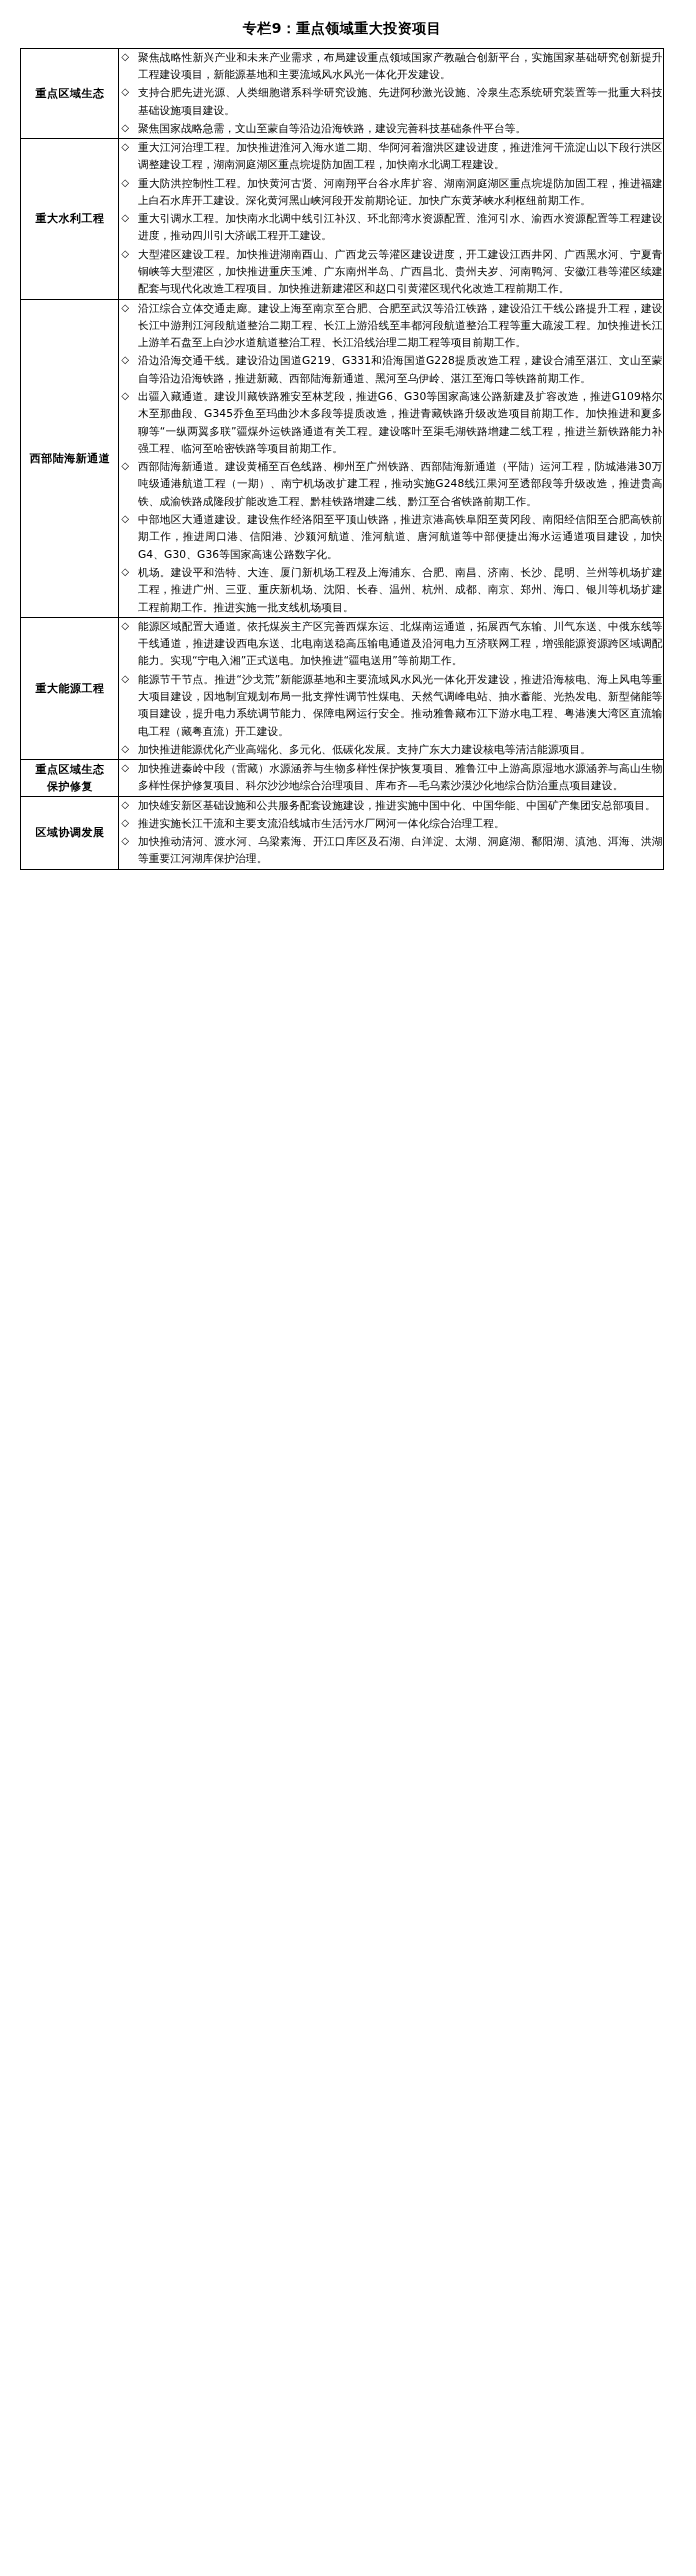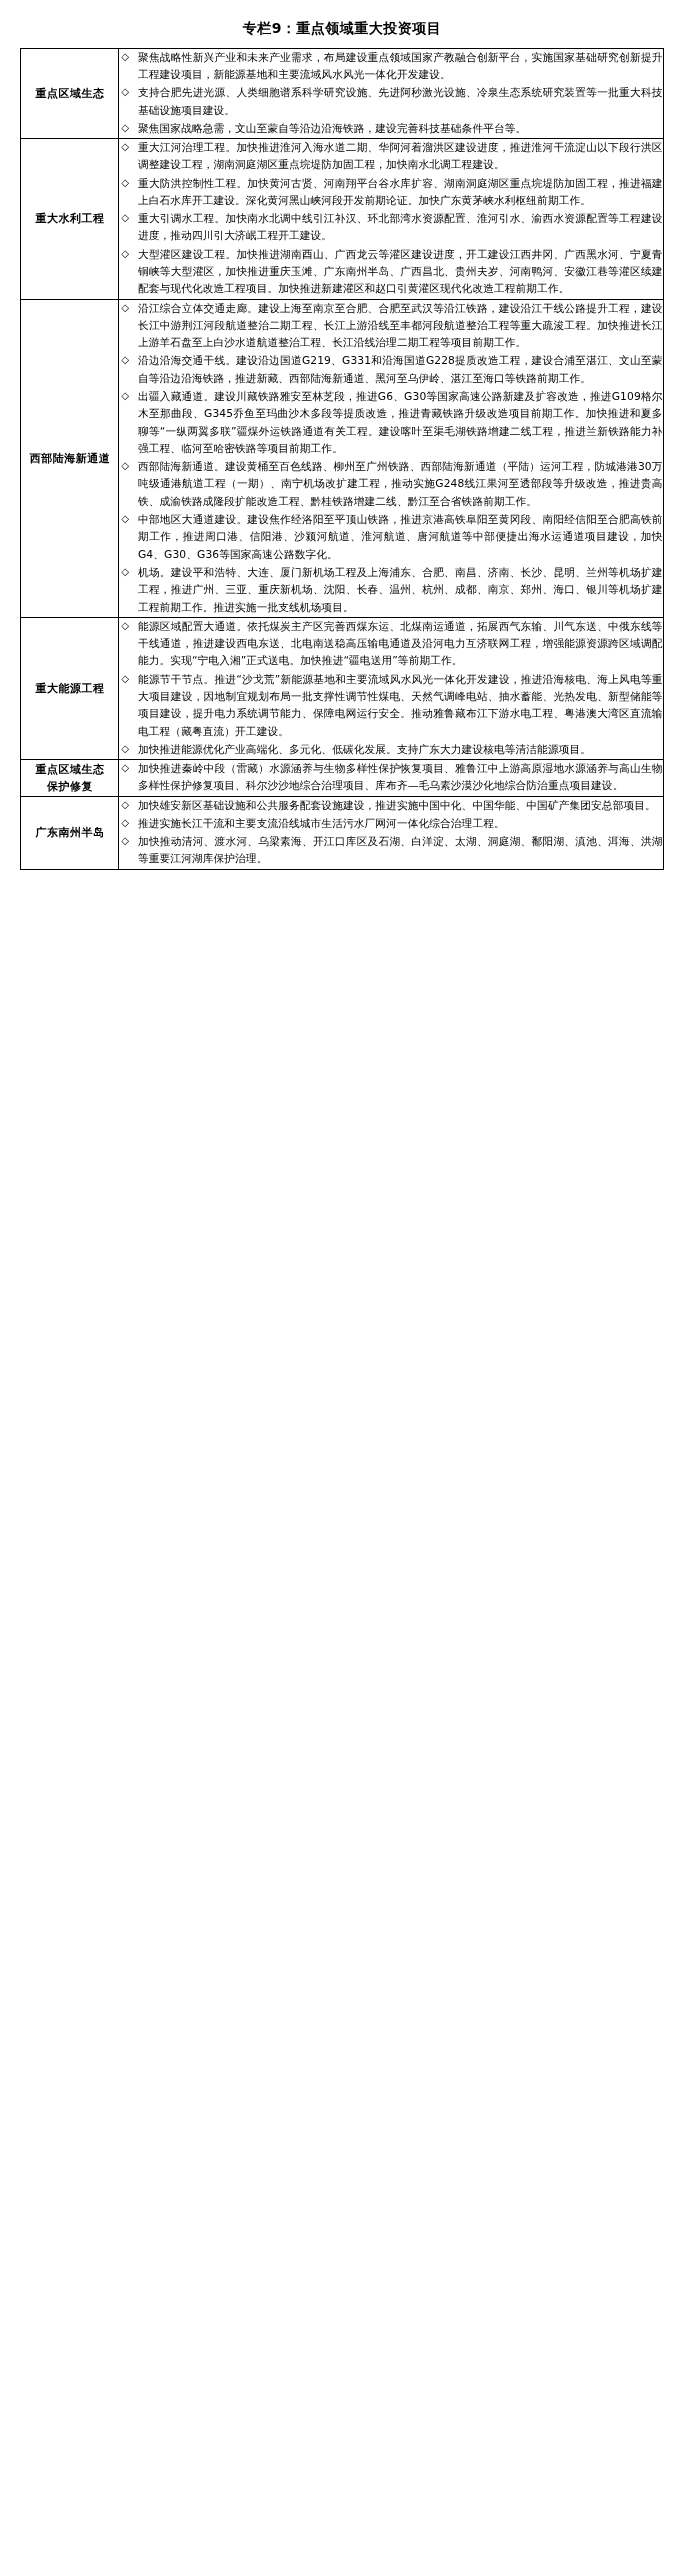--- a/index.html
+++ b/index.html
@@ -131,21 +131,21 @@
         <td class="cat" style="white-space: pre-line;">重点区域生态
 保护修复</td>
         <td class="body">
           <ul class="items">
             <li><span class="bullet">◇</span><span>加快推进秦岭中段（雷藏）水源涵养与生物多样性保护恢复项目、雅鲁江中上游高原湿地水源涵养与高山生物多样性保护修复项目、科尔沙沙地综合治理项目、库布齐—毛乌素沙漠沙化地综合防治重点项目建设。</span></li>
           </ul>
         </td>
       </tr>
 
       <tr>
-        <td class="cat">广东南州半岛</td>
+        <td class="cat">区域协调发展</td>
         <td class="body">
           <ul class="items">
             <li><span class="bullet">◇</span><span>加快雄安新区基础设施和公共服务配套设施建设，推进实施中国中化、中国华能、中国矿产集团安总部项目。</span></li>
             <li><span class="bullet">◇</span><span>推进实施长江干流和主要支流沿线城市生活污水厂网河一体化综合治理工程。</span></li>
             <li><span class="bullet">◇</span><span>加快推动清河、渡水河、乌梁素海、开江口库区及石湖、白洋淀、太湖、洞庭湖、鄱阳湖、滇池、洱海、洪湖等重要江河湖库保护治理。</span></li>
           </ul>
         </td>
       </tr>
     </tbody>
   </table>

